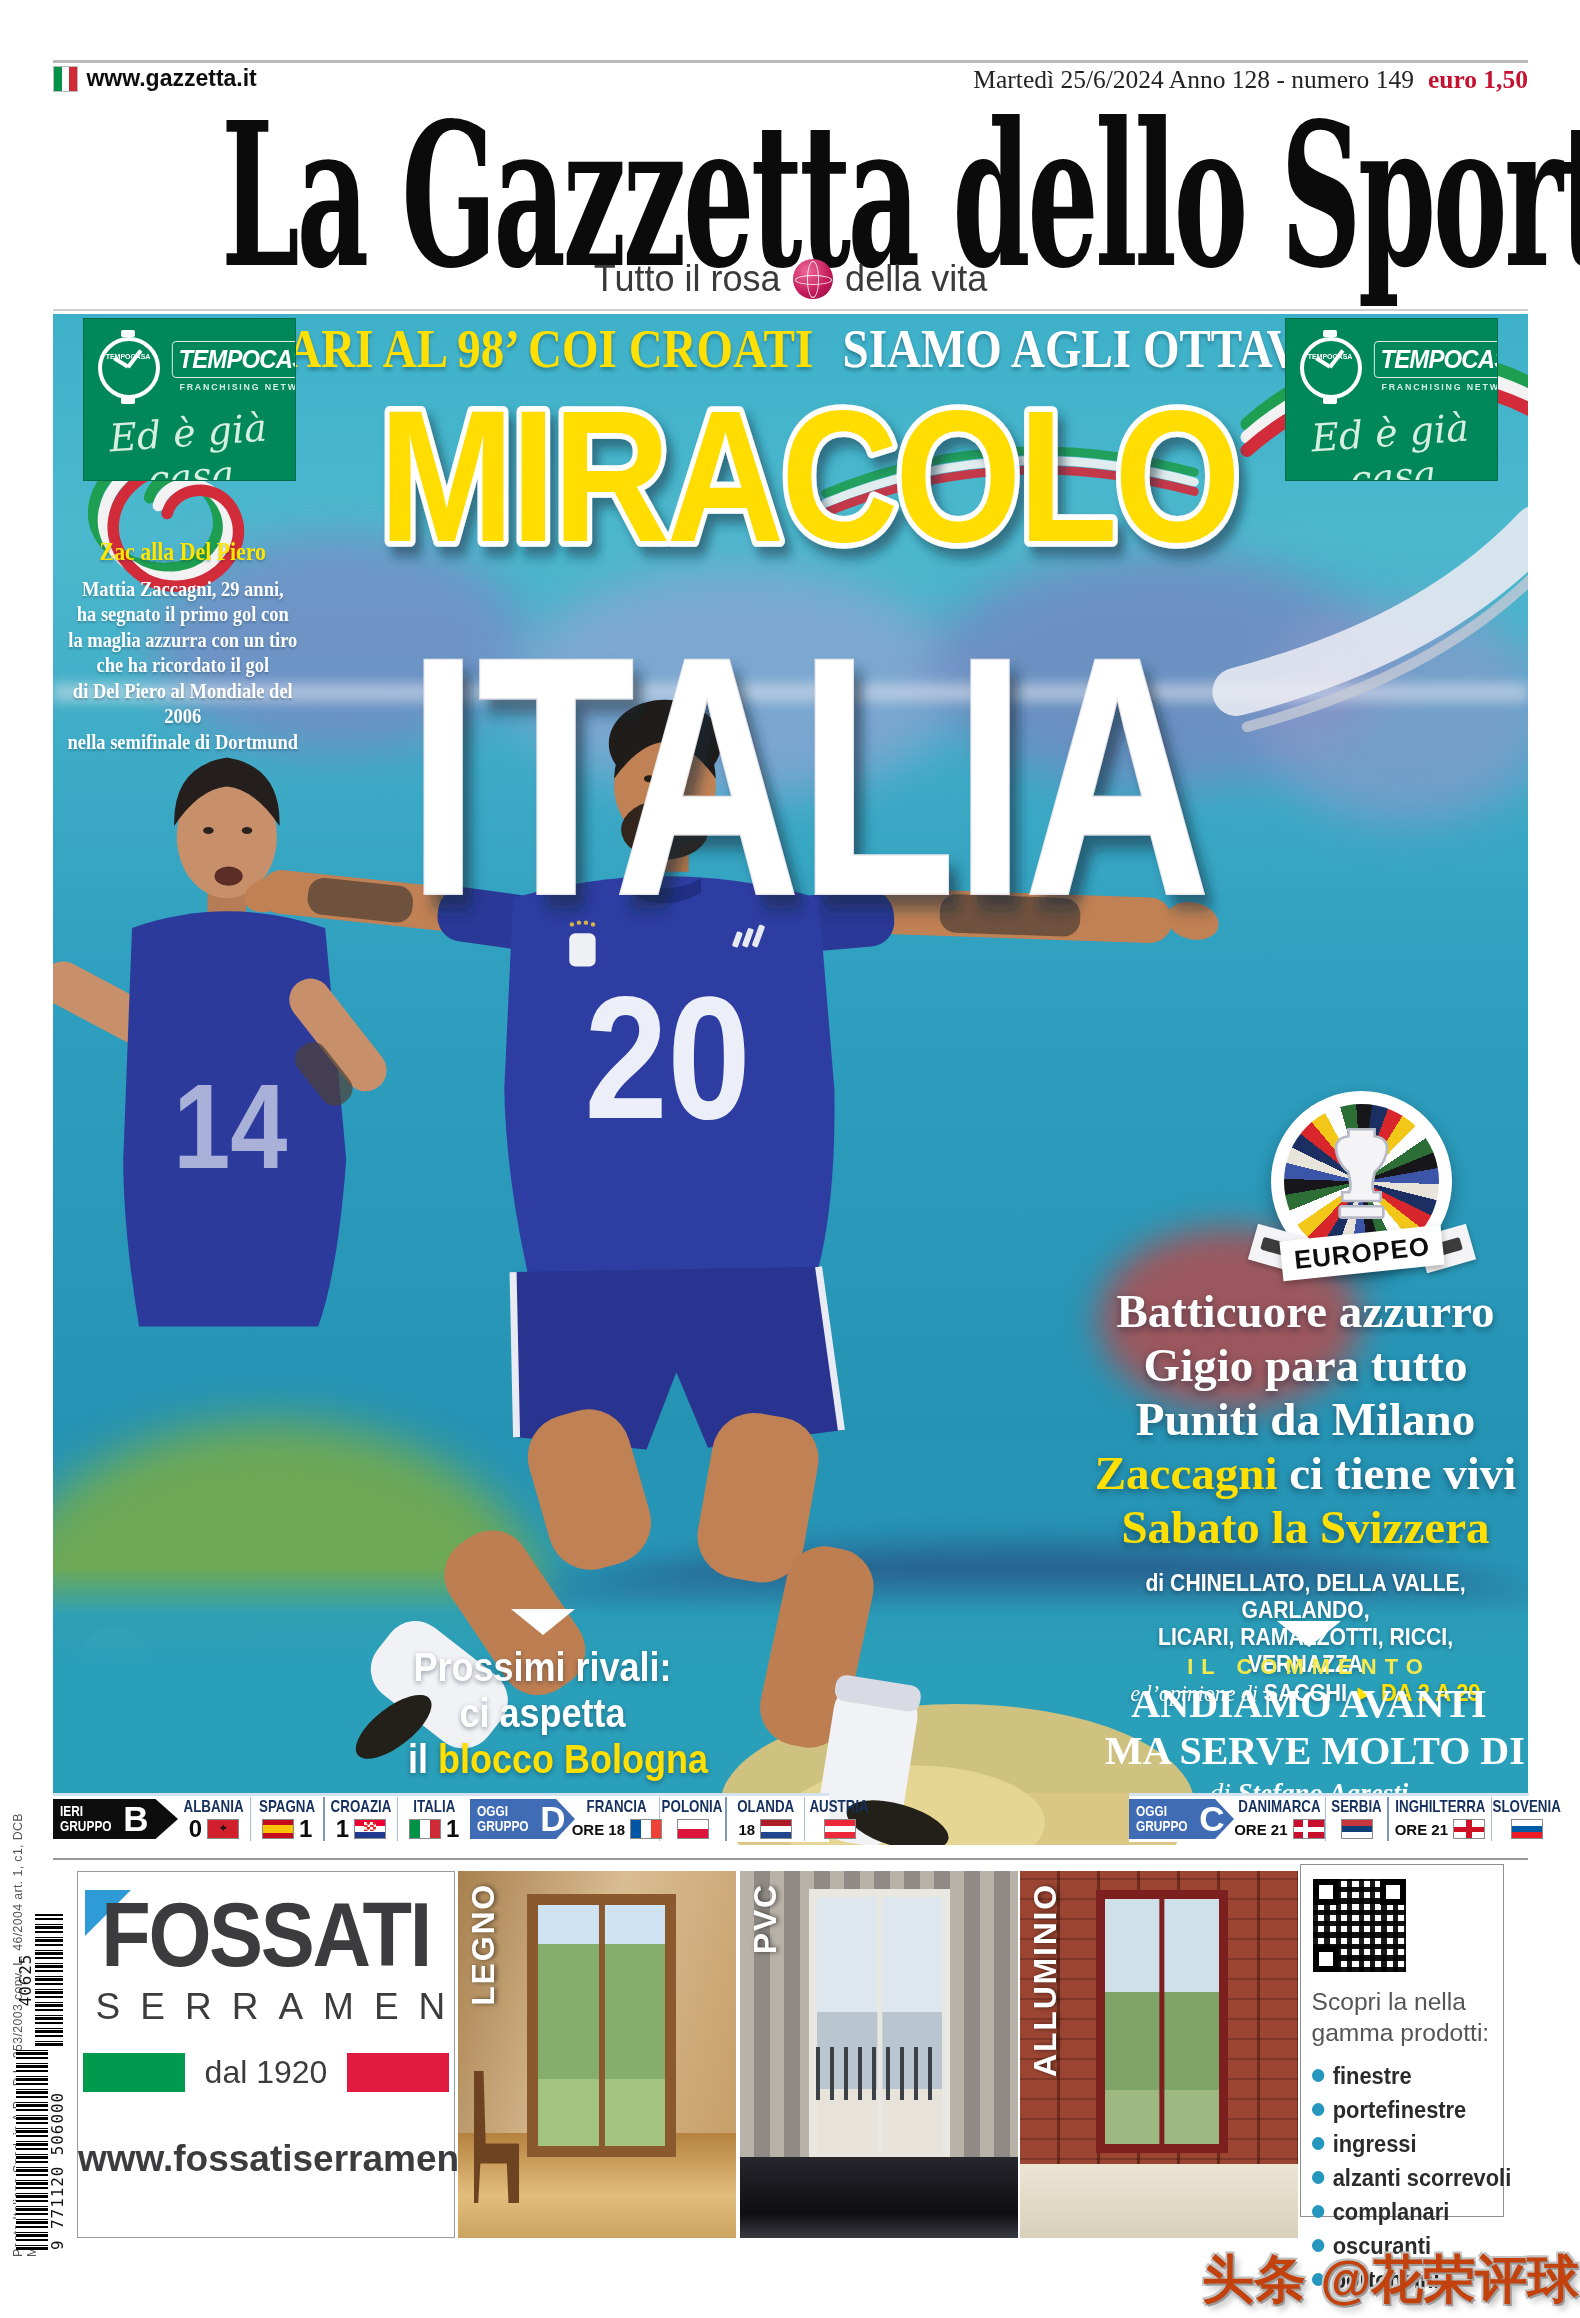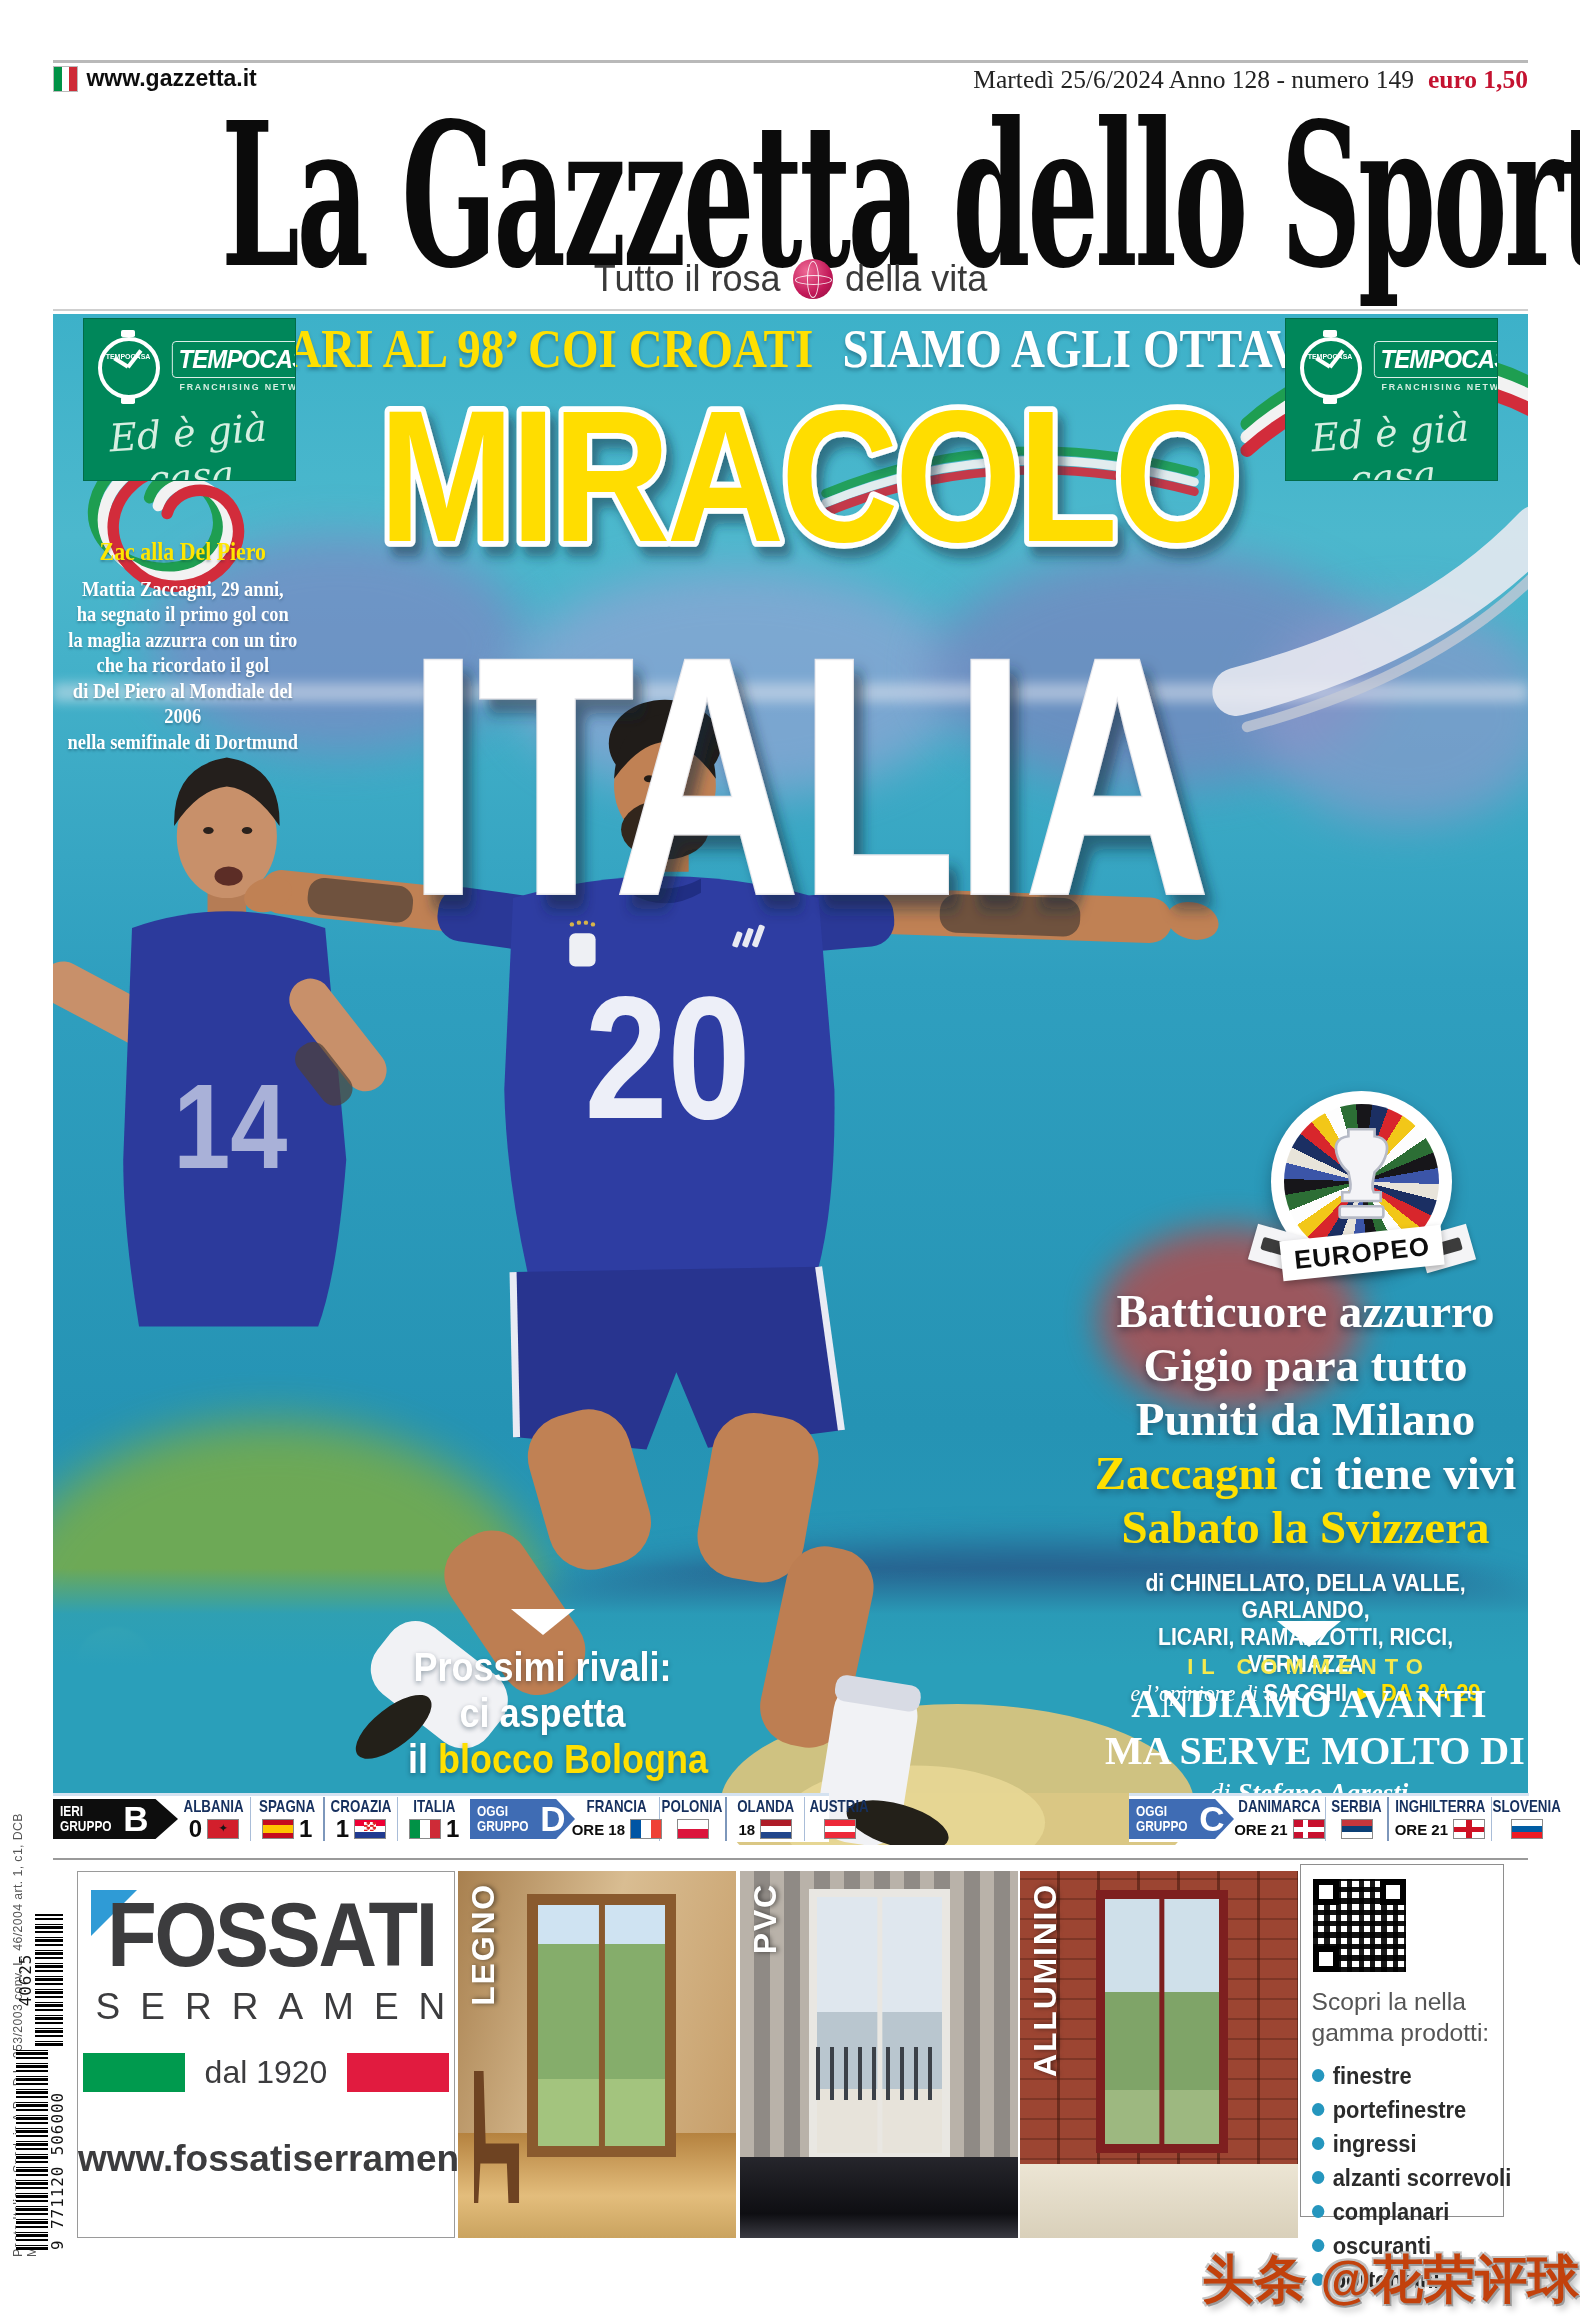--- a/index.html
+++ b/index.html
@@ -154,21 +154,21 @@
   .fl-aut{background:linear-gradient(180deg,#ed2939 0 33%,#fff 33% 66%,#ed2939 66%)}
   .fl-den{background:linear-gradient(90deg,transparent 0 8.8px,#fff 8.8px 14px,transparent 14px),
           linear-gradient(180deg,transparent 0 7px,#fff 7px 12.3px,transparent 12.3px),#c8102e}
   .fl-srb{background:linear-gradient(180deg,#c6363c 0 33%,#0c4076 33% 66%,#fff 66%)}
   .fl-eng{background:linear-gradient(90deg,transparent 0 12.3px,#ce1124 12.3px 18.4px,transparent 18.4px),
           linear-gradient(180deg,transparent 0 7px,#ce1124 7px 12.3px,transparent 12.3px),#fff}
   .fl-slo{background:linear-gradient(180deg,#fff 0 33%,#005da4 33% 66%,#ed1c24 66%)}
 
   
   .fossati{position:absolute;left:77px;top:1871px;width:378px;height:367px;border:1.8px solid #9a9a9a;
-      background:#fff;box-sizing:border-box;text-align:right;z-index:2}
+      background:#fff;box-sizing:border-box;text-align:center;z-index:2}
   .fs-wrap{position:relative;display:inline-block;margin-top:19.3px}
   .fs-tri{position:absolute;left:1.8px;top:-1.8px;width:0;height:0;border-top:46px solid #2f9bd6;border-right:46px solid transparent}
   .fs-brand{font-size:90px;font-weight:bold;color:#3c3c3e;letter-spacing:-2.6px;line-height:88px;
       transform:scaleX(.9);display:inline-block}
   .fs-sub{font-size:37px;color:#3c3c3e;letter-spacing:20px;margin-top:7px;margin-left:17.6px}
   .fs-row{display:flex;align-items:center;justify-content:center;gap:19.3px;margin-top:24.6px}
   .fs-g{width:102px;height:39px;background:#009a4e}
   .fs-r{width:102px;height:39px;background:#e11b3f}
   .fs-since{font-size:32px;font-weight:normal;color:#3c3c3e}
   .fs-site{margin-top:46px;font-size:37px;font-weight:bold;color:#3c3c3e}

